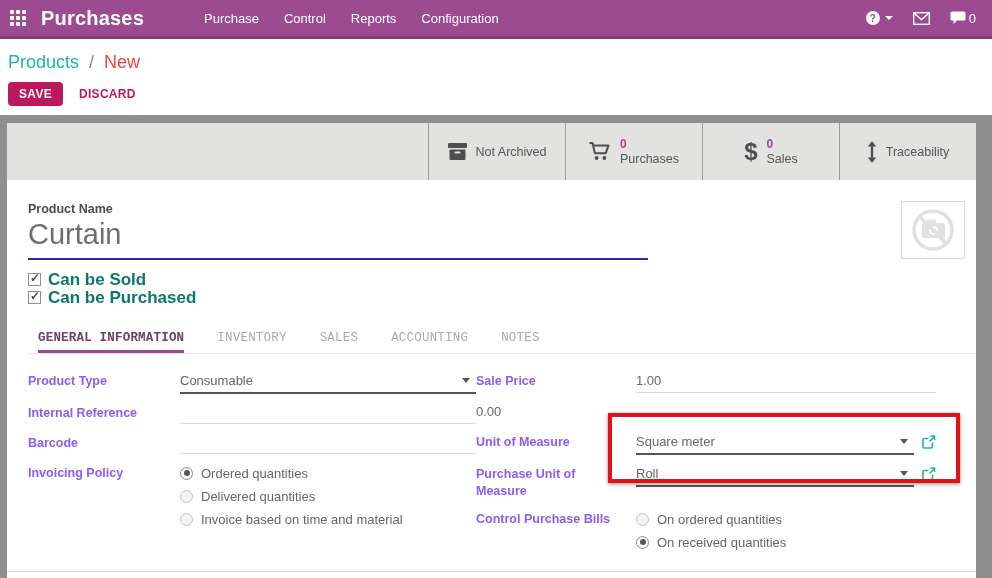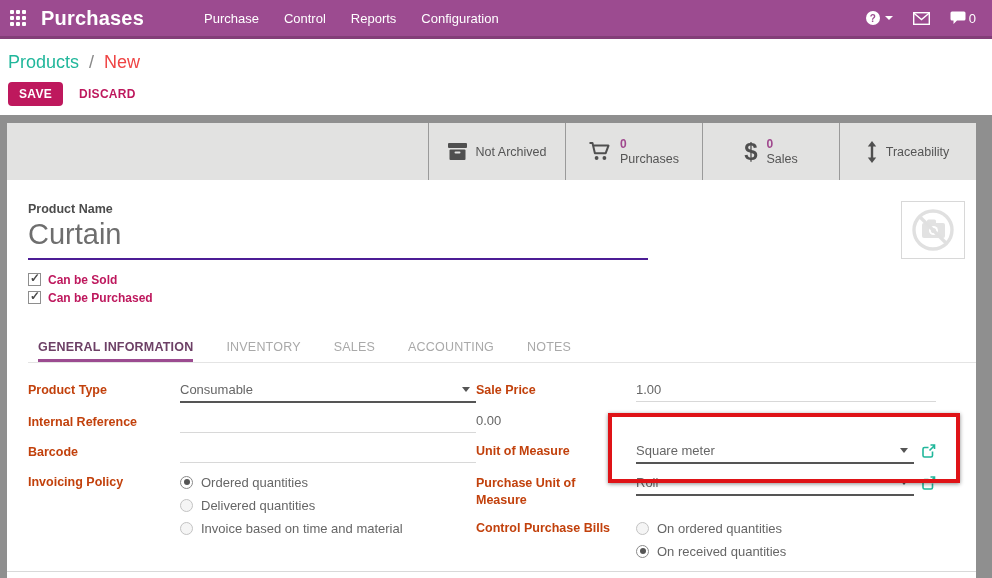--- a/index.html
+++ b/index.html
@@ -103,36 +103,36 @@
   .check-rows { margin-top: 11px; }
   .check-row { display: flex; align-items: center; gap: 7px; height: 18px; cursor: pointer; }
   .checkbox {
     width: 13px; height: 13px; border: 1px solid #8e8e8e; background: #fff;
     position: relative; flex-shrink: 0;
   }
   .checkbox.checked::after {
     content: "✓"; position: absolute; left: 1px; top: -3px;
     font-size: 12px; font-weight: bold; color: #4a4a4a;
   }
-  .check-label { font-size: 12px; font-weight: bold; color: #be185d; }
-
-  
-  .tabs { margin-top: 28px; display: flex; gap: 33px; border-bottom: 1px solid #e4e4e4; padding-left: 10px; }
+  .check-label { font-size: 17px; font-weight: bold; color: #0f766e; }
+
+  
+  .tabs { margin-top: 19px; display: flex; gap: 33px; border-bottom: 1px solid #e4e4e4; padding-left: 10px; font-family: Liberation Mono, monospace; }
   .tab { font-size: 12.5px; color: #a9a9a9; padding: 5px 0 8px; cursor: pointer; letter-spacing: .2px; }
   .tab.active {
     color: #6d4066; font-weight: bold;
     border-bottom: 3px solid #9c4b90; padding-bottom: 5px;
   }
 
   
   .fields { margin-top: 17px; display: flex; }
   .col-left { width: 448px; flex-shrink: 0; }
   .col-right { flex: 1; padding-right: 40px; }
   .frow { display: flex; margin-bottom: 9px; min-height: 19px; }
-  .flabel { width: 152px; flex-shrink: 0; font-size: 12.5px; font-weight: bold; color: #c2410c; padding-top: 2px; line-height: 17px; }
+  .flabel { width: 152px; flex-shrink: 0; font-size: 12.5px; font-weight: bold; color: #8b5cf6; padding-top: 2px; line-height: 17px; }
   .col-right .flabel { width: 160px; padding-right: 14px; }
   .fwidget { flex: 1; display: flex; align-items: flex-start; gap: 8px; }
   .finput {
     flex: 1; display: flex; justify-content: space-between; align-items: center;
     font-size: 13px; color: #666; padding: 2px 2px 4px 0; min-height: 21px; cursor: text;
   }
   .finput.dark  { border-bottom: 2px solid #555; cursor: pointer; }
   .finput.light { border-bottom: 1px solid #d8d8d8; }
   .finput.noline { border-bottom: none; }
   .caret-dark {

